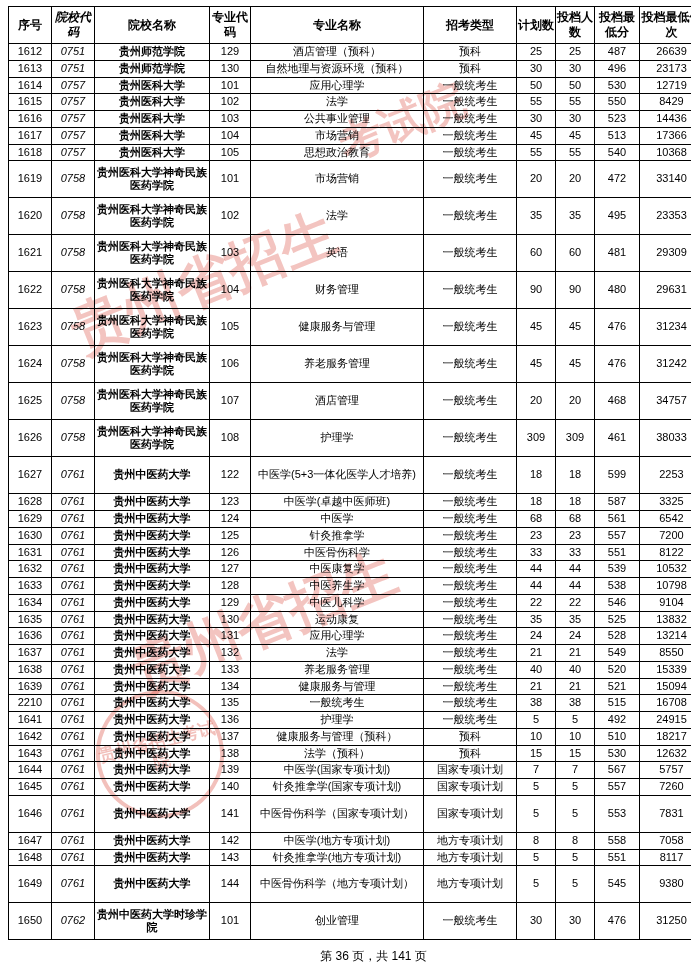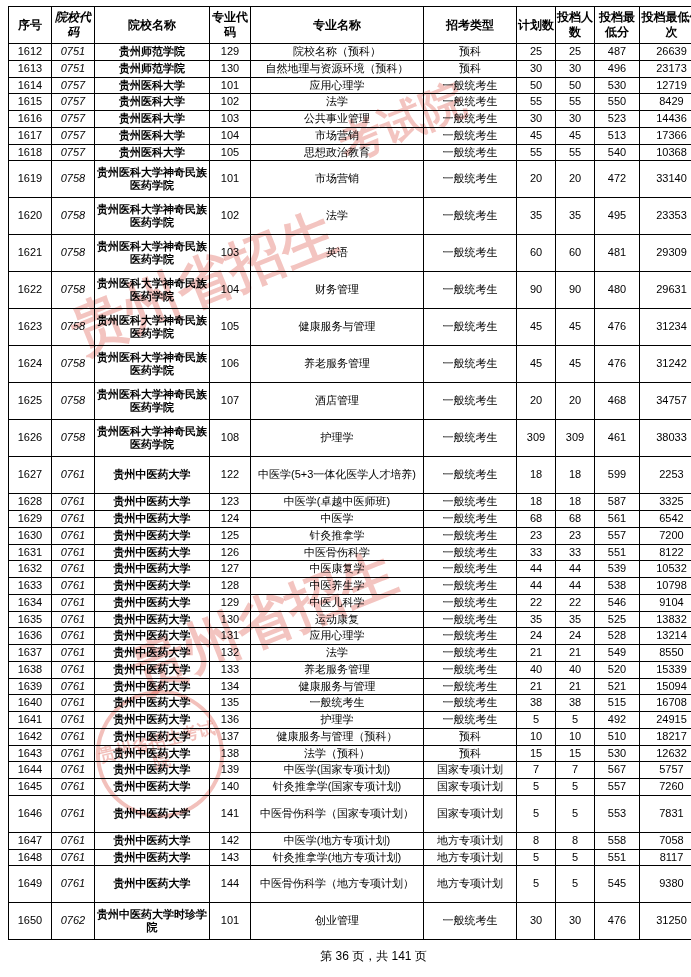--- a/index.html
+++ b/index.html
@@ -151,21 +151,21 @@
         <th class="c-min">投档最低分</th>
         <th class="c-rank">投档最低位次</th>
       </tr>
     </thead>
     <tbody id="table-body">
         <tr>
           <td class="c-seq">1612</td>
           <td class="c-code">0751</td>
           <td class="c-school">贵州师范学院</td>
           <td class="c-mcode">129</td>
-          <td class="c-major">院校名称（预科）</td>
+          <td class="c-major">酒店管理（预科）</td>
           <td class="c-type">预科</td>
           <td class="c-plan">25</td>
           <td class="c-cnt">25</td>
           <td class="c-min">487</td>
           <td class="c-rank">26639</td>
         </tr>
         <tr>
           <td class="c-seq">1613</td>
           <td class="c-code">0751</td>
           <td class="c-school">贵州师范学院</td>
@@ -483,21 +483,21 @@
           <td class="c-school">贵州中医药大学</td>
           <td class="c-mcode">134</td>
           <td class="c-major">健康服务与管理</td>
           <td class="c-type">一般统考生</td>
           <td class="c-plan">21</td>
           <td class="c-cnt">21</td>
           <td class="c-min">521</td>
           <td class="c-rank">15094</td>
         </tr>
         <tr>
-          <td class="c-seq">1640</td>
+          <td class="c-seq">2210</td>
           <td class="c-code">0761</td>
           <td class="c-school">贵州中医药大学</td>
           <td class="c-mcode">135</td>
           <td class="c-major">一般统考生</td>
           <td class="c-type">一般统考生</td>
           <td class="c-plan">38</td>
           <td class="c-cnt">38</td>
           <td class="c-min">515</td>
           <td class="c-rank">16708</td>
         </tr>

